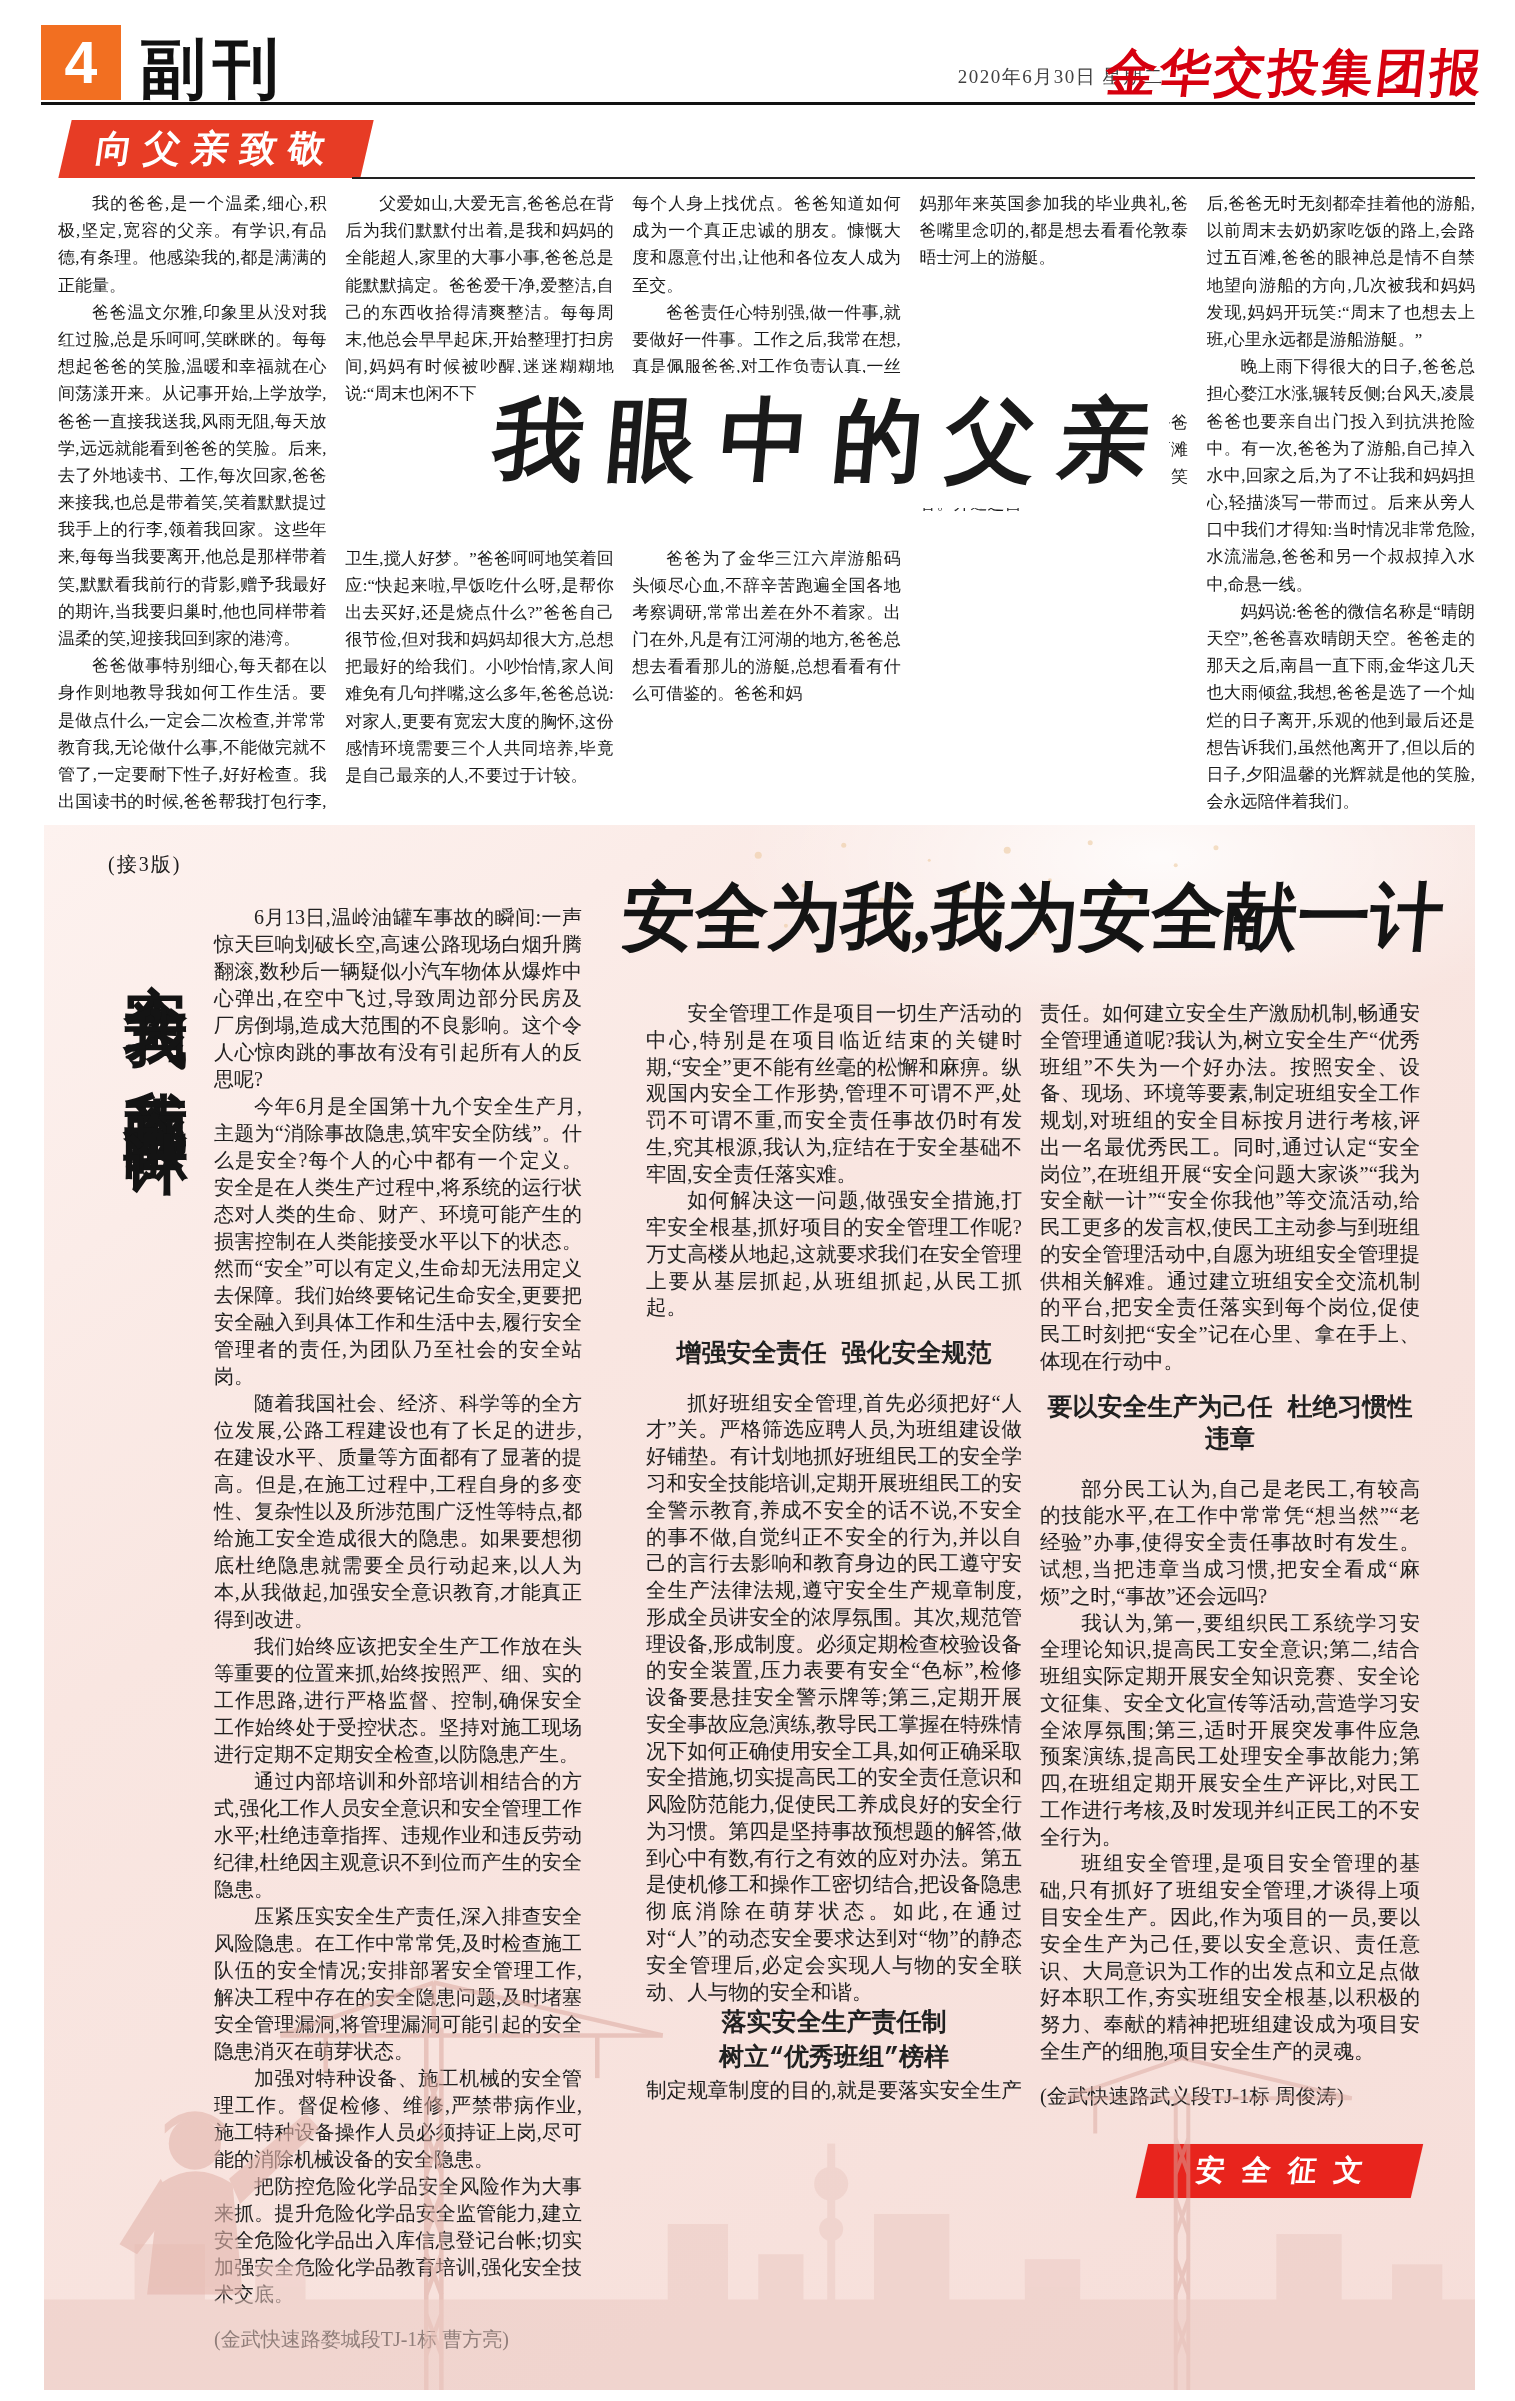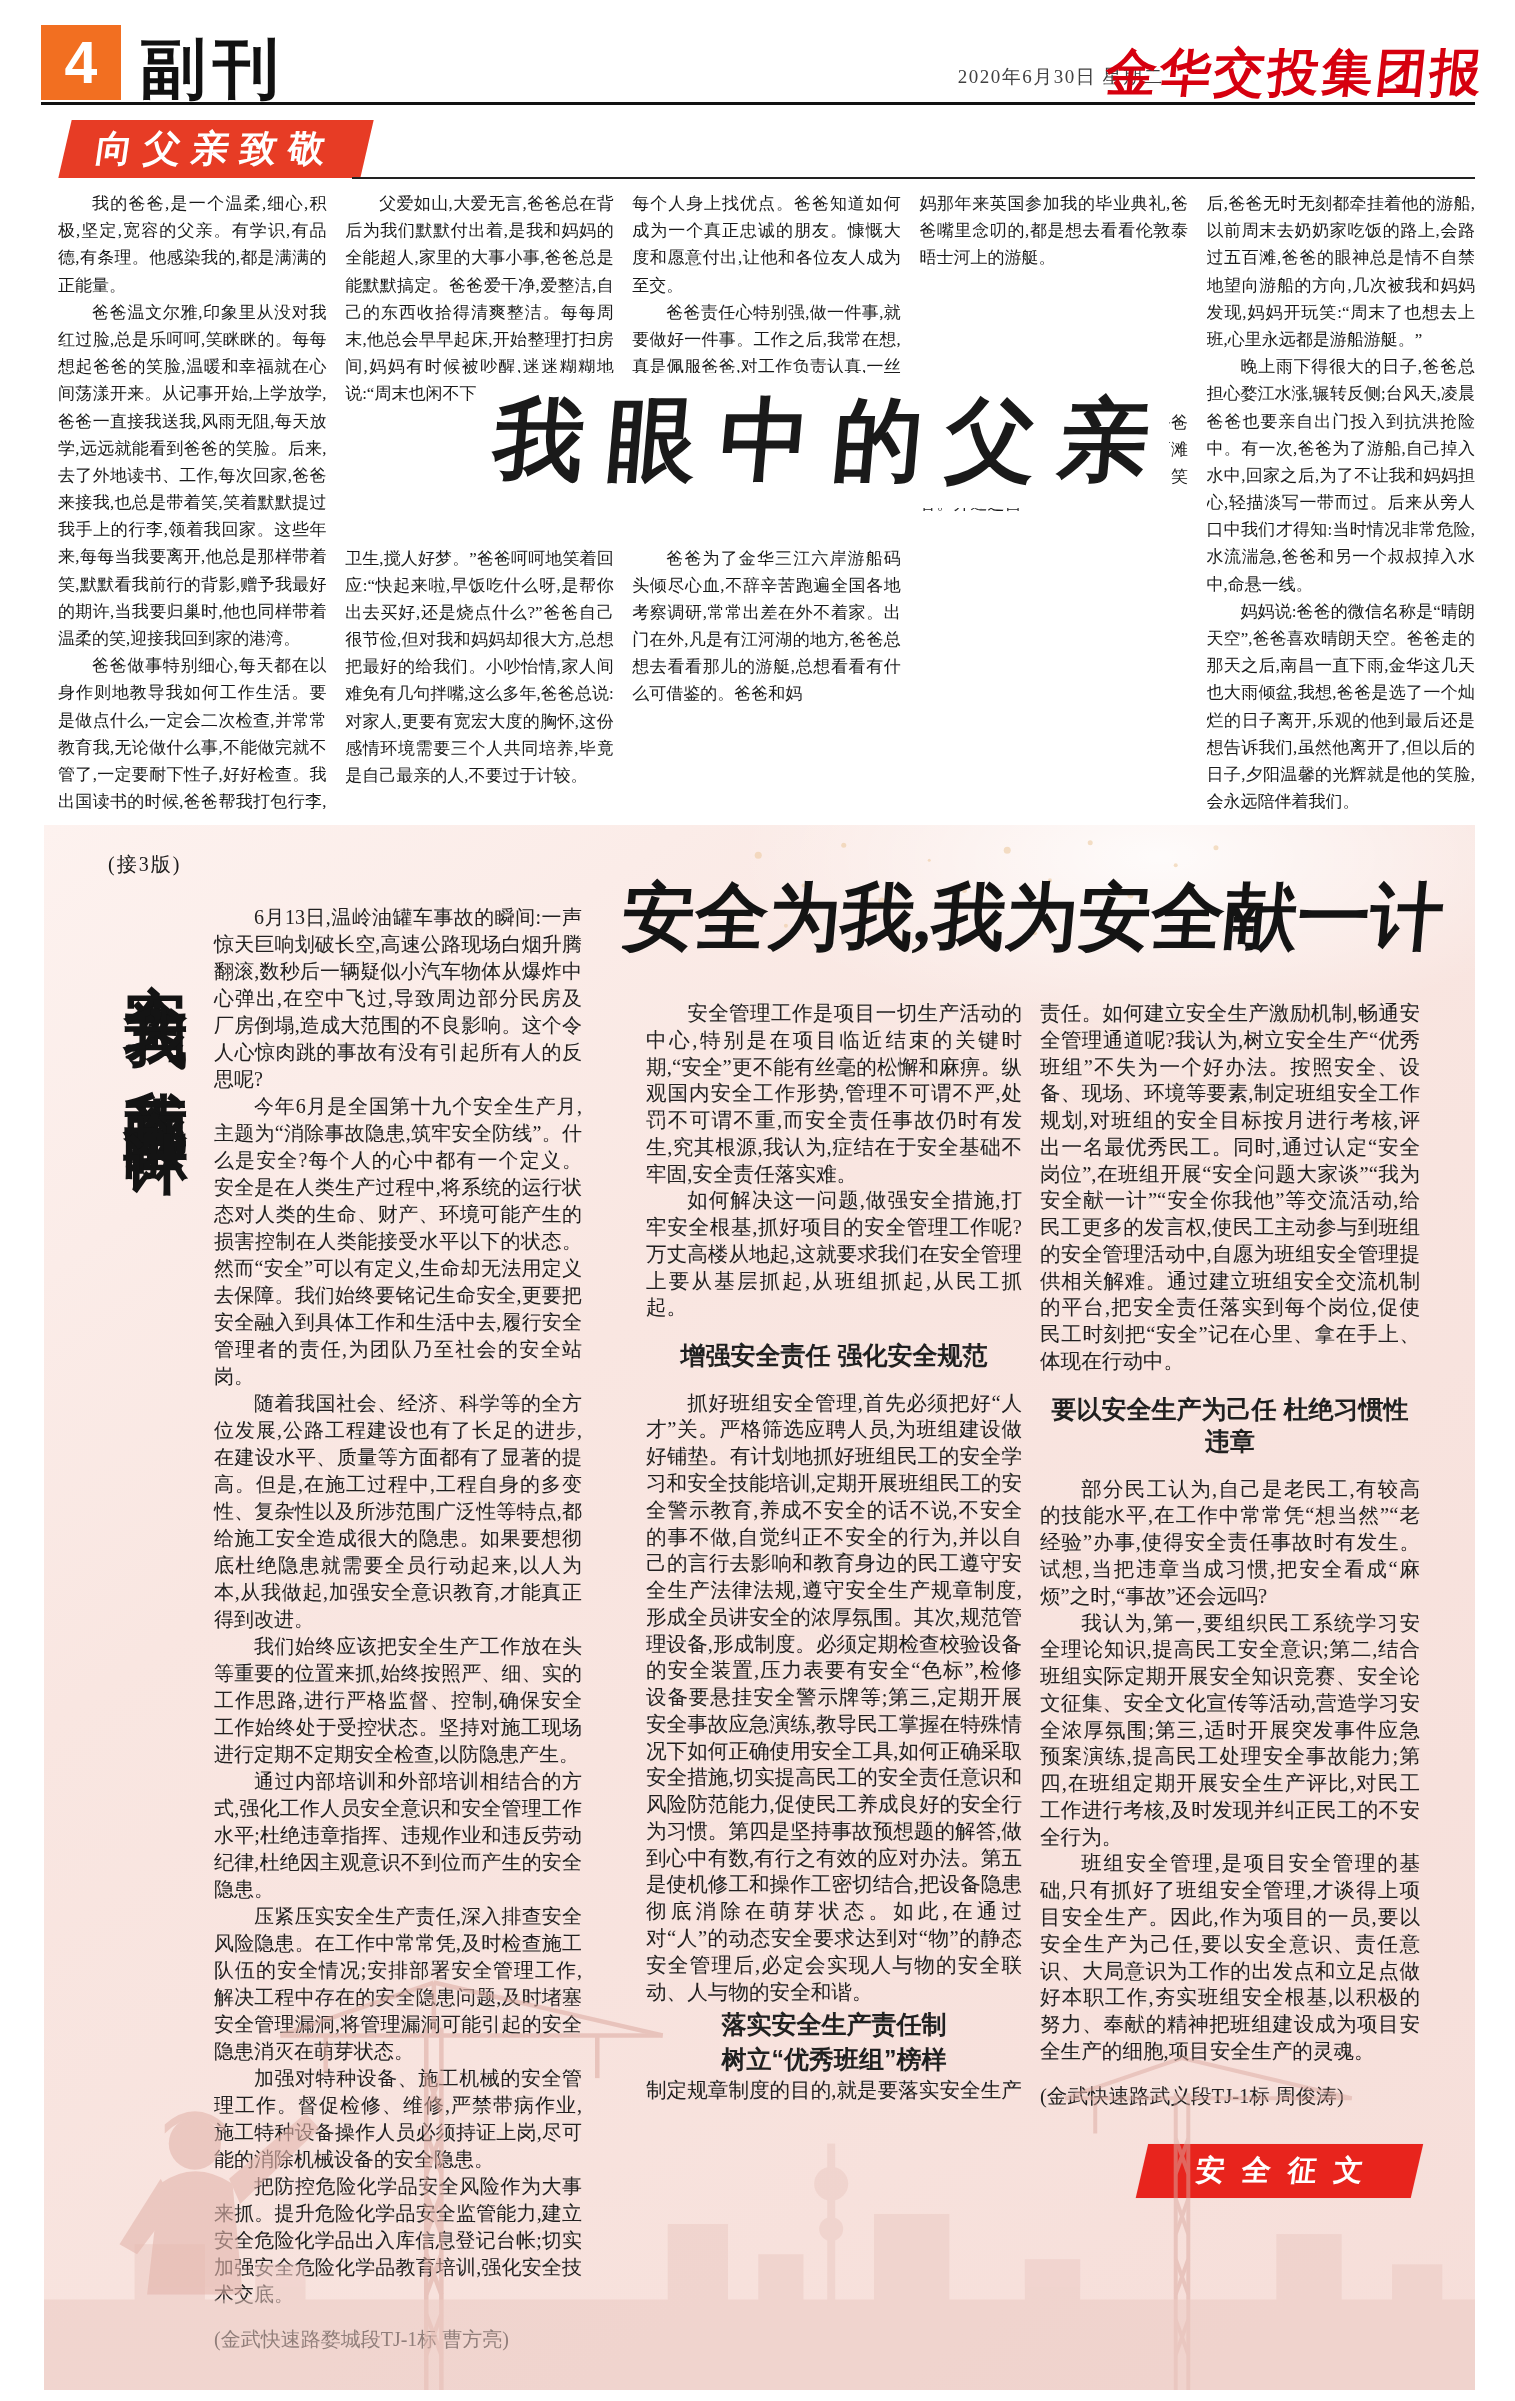--- a/index.html
+++ b/index.html
@@ -69,21 +69,21 @@
   .s-headline{
     position:absolute;left:578px;top:44px;width:790px;text-align:center;
     font-size:73px;font-weight:900;white-space:nowrap;transform:skewX(-5deg);color:#141414;
   }
   .s-col{position:absolute;text-align:justify;color:#202020;}
   .col-a{left:170px;top:79px;width:368px;font-size:20px;line-height:1.35;}
   .col-b{left:602px;top:175px;width:376px;font-size:20.6px;line-height:1.3;}
   .col-c{left:996px;top:175px;width:380px;font-size:20.6px;line-height:1.3;}
   .subhead{
     text-align:center;font-size:25px;font-weight:900;margin:18px 0;
-    font-family:Liberation Sans, sans-serif;text-indent:0;
+    font-family:Liberation Mono, monospace;text-indent:0;
   }
   .subhead.tight{margin:2px 0;}
   .s-col .para + .subhead.tight{margin-top:3px;}
   .badge-wrap{text-align:right;margin-top:35px;padding-right:3px;}
   .badge{
     display:inline-block;background:#e8241d;transform:skewX(-13deg);
     padding:8px 37px;box-shadow:0 0 0 0.5px rgba(0,0,0,.03);
   }
   .badge span{
     display:inline-block;color:#fff;font-size:29px;font-weight:900;letter-spacing:17px;

